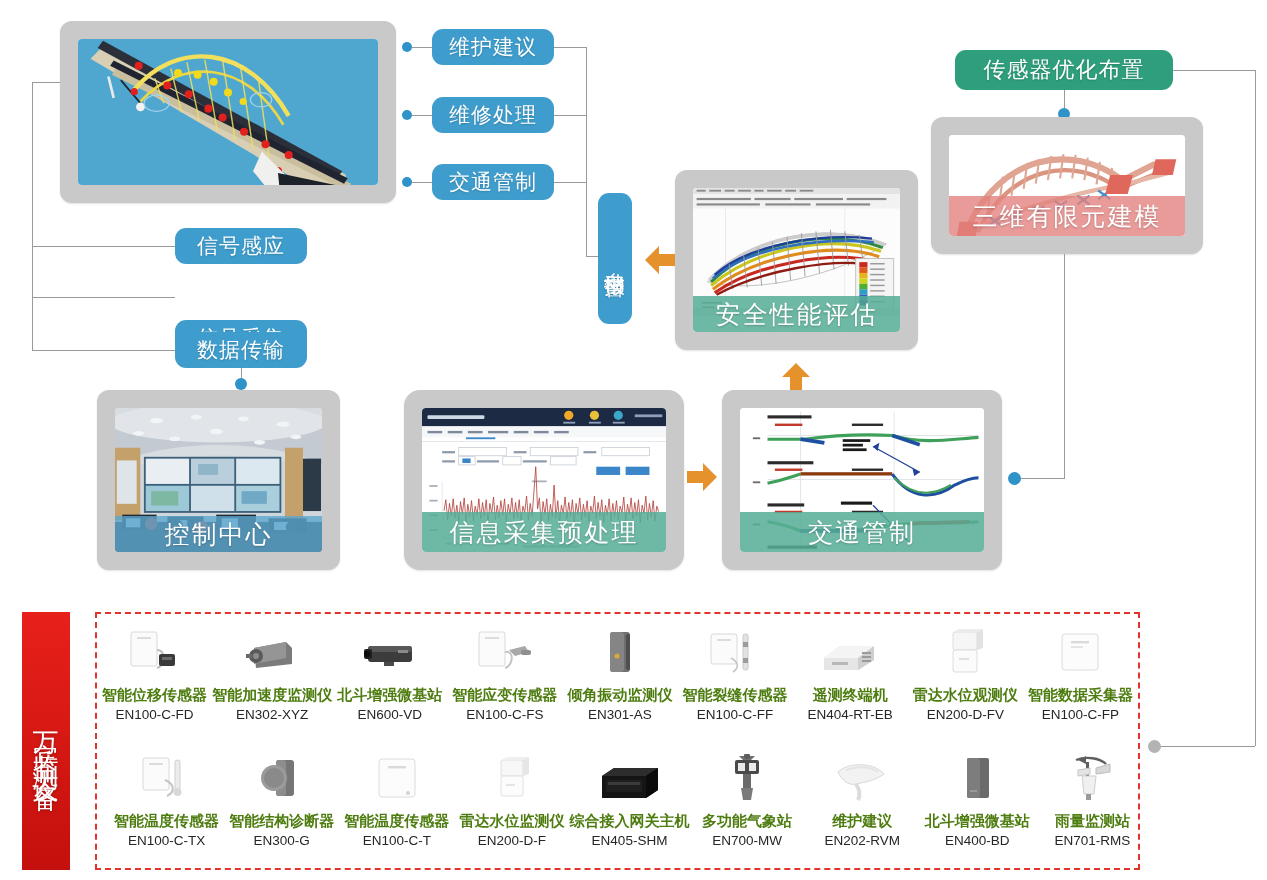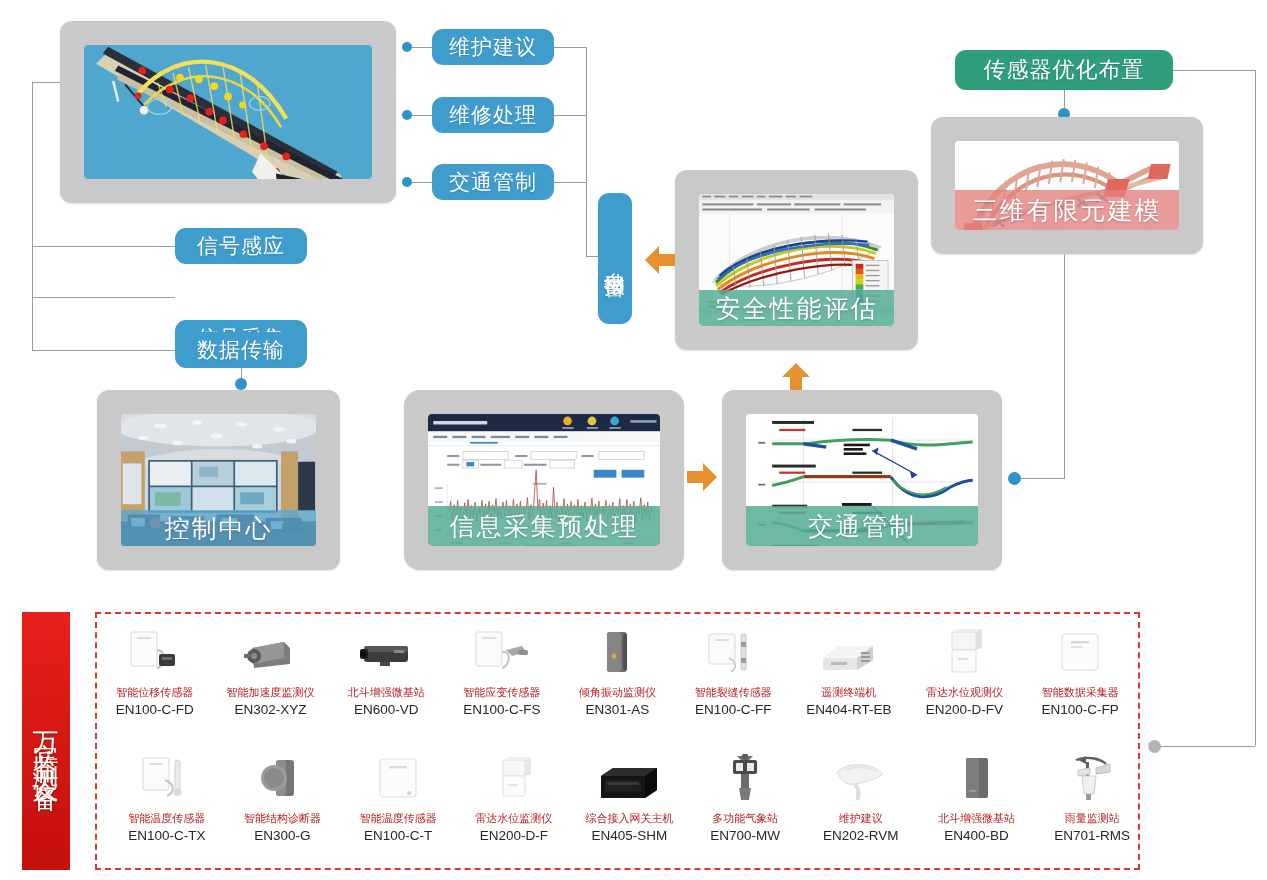--- a/index.html
+++ b/index.html
@@ -42,21 +42,21 @@
     font-size:21px;
     line-height:1;
   }
   .pill.green{background:#2f9e7c;}
 
   
   .frame{
     position:absolute;
     background:#c9c9c9;
     border-radius:12px;
-    padding:24px;
+    padding:18px;
     box-sizing:border-box;
     box-shadow:0 1px 2px rgba(0,0,0,.12);
   }
   .frame .inner{
     width:100%;height:100%;
     background:#ffffff;
     border-radius:4px;
     overflow:hidden;
     position:relative;
   }
@@ -108,22 +108,22 @@
     display:flex;flex-direction:column;align-items:center;
     justify-content:flex-end;
     text-align:center;
   }
   .dev .art{
     height:52px;width:72px;
     display:flex;align-items:flex-end;justify-content:center;
     margin-bottom:5px;
   }
   .dev .nm{
-    font-size:11px;color:#b91c1c;line-height:1.35;
-    white-space:nowrap;font-weight:400;
+    font-size:15px;color:#4d7c0f;line-height:1.35;
+    white-space:nowrap;font-weight:700;
   }
   .dev .mdl{
     font-size:13.5px;color:#262626;line-height:1.45;
     white-space:nowrap;
   }
 
   
   .photo{position:absolute;inset:0;}
 </style>
 </head>

